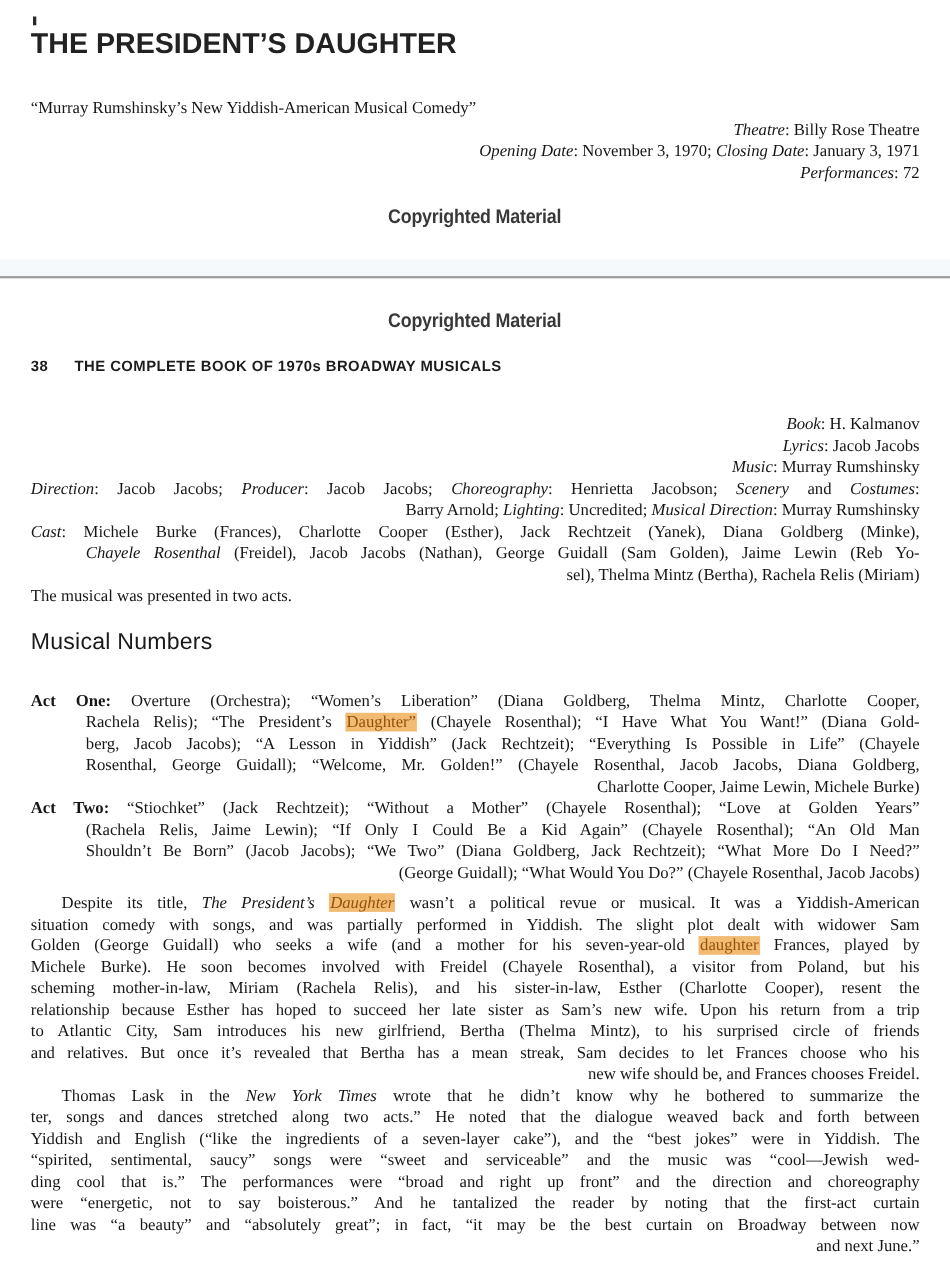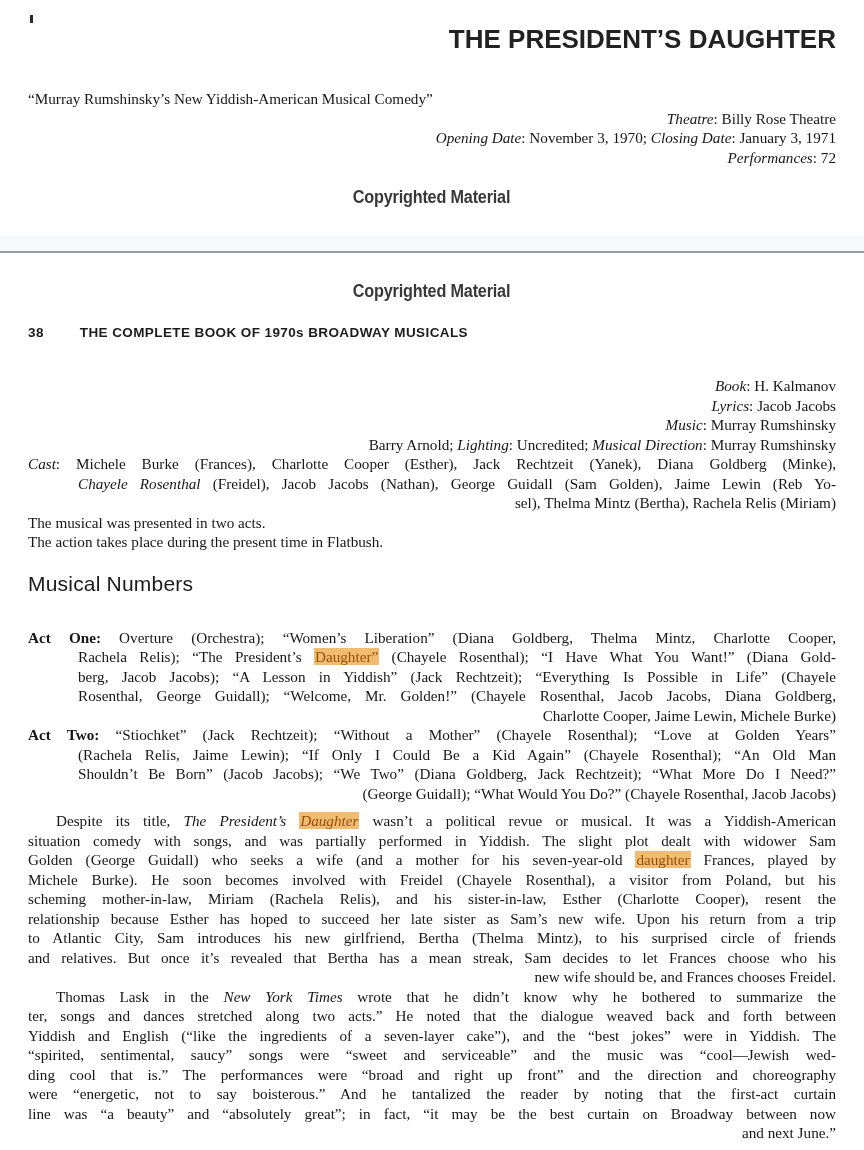--- a/index.html
+++ b/index.html
@@ -20,21 +20,20 @@
     position: absolute; left: 2px; top: -9px;
     width: 3px; height: 8px; background: #2a2a2a;
   }
   h1.show-title {
     margin: 0;
     font-family: "Liberation Sans", sans-serif;
     font-weight: bold;
     font-size: 26px;
     letter-spacing: 0px;
     color: #222;
-    text-align: right;
   }
   .serif {
     font-family: "Liberation Serif", serif;
     font-size: 15.2px;
     line-height: 19.5px;
   }
   .tagline { margin-top: 34px; }
 
   .copyright {
     font-family: "Liberation Sans", sans-serif;
@@ -53,21 +52,21 @@
     margin-top: 28px;
     height: 17px;
     background: var(--band-bg, #f5f9fb);
     border-bottom: 2.5px solid var(--band-border, #9b9b9b);
   }
 
   
   .running-head {
     margin-top: 23px;
     display: flex;
-    gap: 36px;
+    gap: 24px;
     font-family: "Liberation Sans", sans-serif;
     font-weight: 700;
     font-size: 13.5px;
     letter-spacing: 0.4px;
     color: #1c1c1c;
   }
   .credits { margin-top: 36px; }
 
   h2.mn-heading {
     margin: 20px 0 0 0;
@@ -115,27 +114,27 @@
 <div class="page p2">
   <div class="copyright c2">Copyrighted Material</div>
   <div class="running-head">
     <span>38</span>
     <span>THE COMPLETE BOOK OF 1970s BROADWAY MUSICALS</span>
   </div>
   <div class="serif credits">
       <div class="tline"><span class="it">Book</span><span>: H. Kalmanov</span></div>
       <div class="tline"><span class="it">Lyrics</span><span>: Jacob Jacobs</span></div>
       <div class="tline"><span class="it">Music</span><span>: Murray Rumshinsky</span></div>
+      <div class="tline jst"><span class="it">Direction</span><span>: Jacob Jacobs; </span><span class="it">Producer</span><span>: Jacob Jacobs; </span><span class="it">Choreography</span><span>: Henrietta Jacobson; </span><span class="it">Scenery</span><span> and </span><span class="it">Costumes</span><span>:</span></div>
       <div class="tline ind"><span>Barry Arnold; </span><span class="it">Lighting</span><span>: Uncredited; </span><span class="it">Musical Direction</span><span>: Murray Rumshinsky</span></div>
       <div class="tline jst"><span class="it">Cast</span><span>: Michele Burke (Frances), Charlotte Cooper (Esther), Jack Rechtzeit (Yanek), Diana Goldberg (Minke),</span></div>
       <div class="tline ind jst"><span class="it">Chayele Rosenthal</span><span> (Freidel), Jacob Jacobs (Nathan), George Guidall (Sam Golden), Jaime Lewin (Reb Yo-</span></div>
       <div class="tline ind"><span>sel), Thelma Mintz (Bertha), Rachela Relis (Miriam)</span></div>
     </div>
   <div class="serif">The musical was presented in two acts.</div>
-  <div class="serif">The action takes place during the present time in Flatbush.</div>
   <h2 class="mn-heading">Musical Numbers</h2>
   <div class="serif act1">
       <div class="tline jst"><span class="bd">Act One:</span><span> Overture (Orchestra); “Women’s Liberation” (Diana Goldberg, Thelma Mintz, Charlotte Cooper,</span></div>
       <div class="tline ind jst"><span>Rachela Relis); “The President’s </span><span class="hl">Daughter”</span><span> (Chayele Rosenthal); “I Have What You Want!” (Diana Gold-</span></div>
       <div class="tline ind jst"><span>berg, Jacob Jacobs); “A Lesson in Yiddish” (Jack Rechtzeit); “Everything Is Possible in Life” (Chayele</span></div>
       <div class="tline ind jst"><span>Rosenthal, George Guidall); “Welcome, Mr. Golden!” (Chayele Rosenthal, Jacob Jacobs, Diana Goldberg,</span></div>
       <div class="tline ind"><span>Charlotte Cooper, Jaime Lewin, Michele Burke)</span></div>
     </div>
   <div class="serif">
       <div class="tline jst"><span class="bd">Act Two:</span><span> “Stiochket” (Jack Rechtzeit); “Without a Mother” (Chayele Rosenthal); “Love at Golden Years”</span></div>

